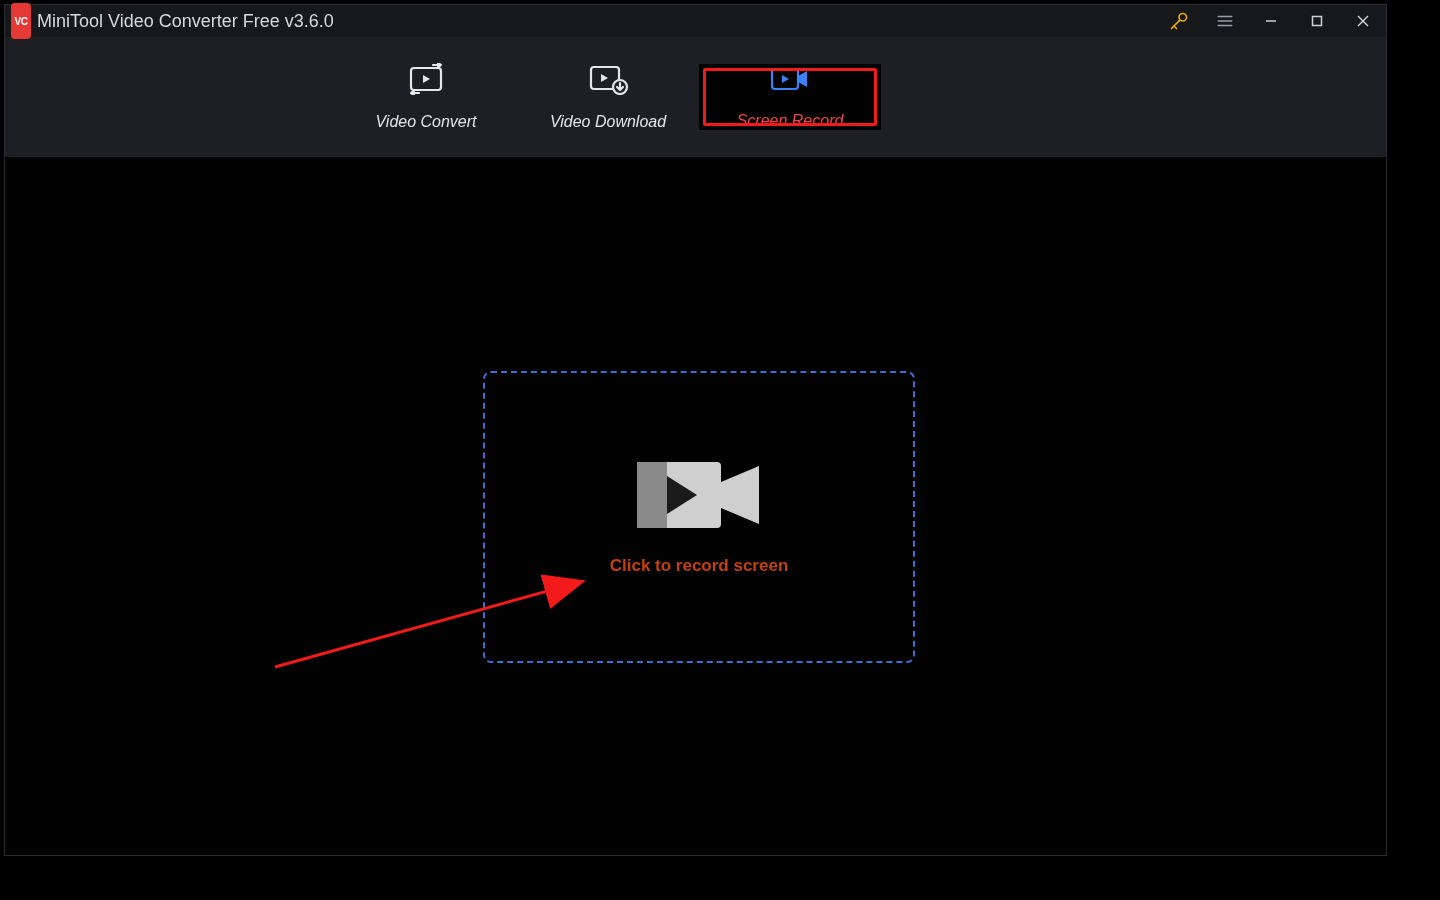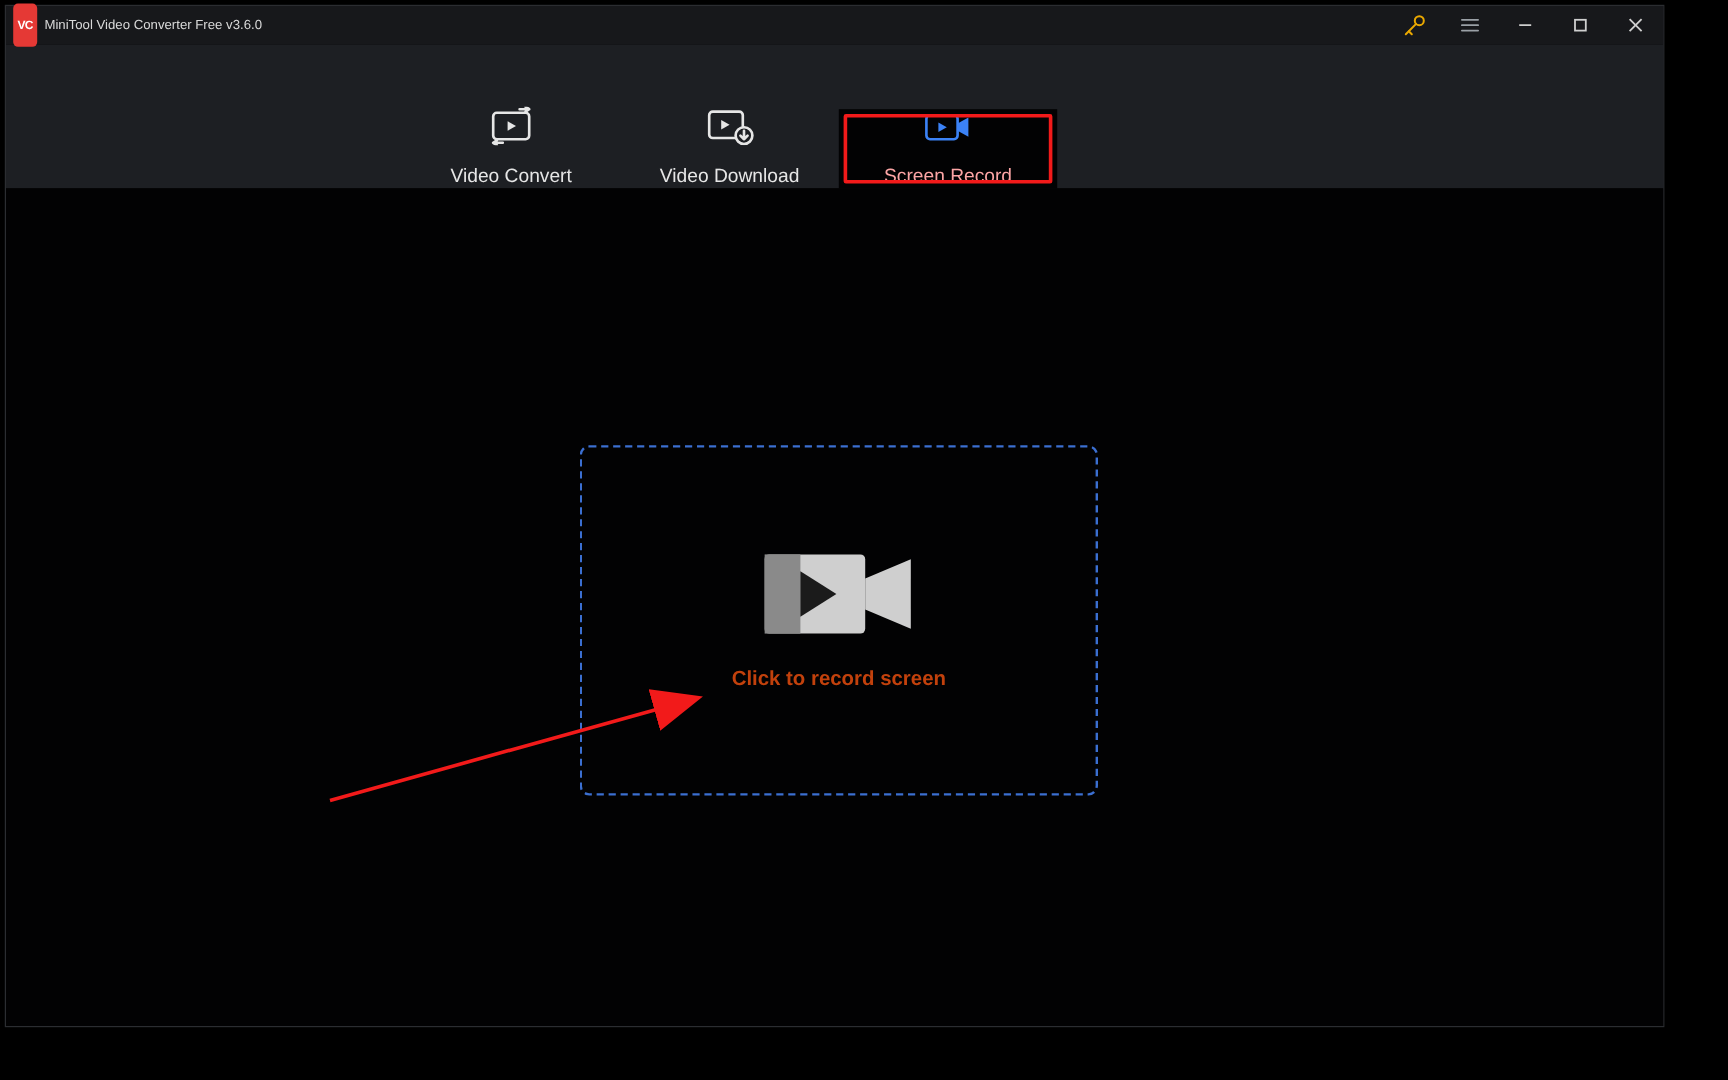--- a/index.html
+++ b/index.html
@@ -12,40 +12,41 @@
   .titlebar {
     height: 32px; display: flex; align-items: center; justify-content: space-between;
     background: #17181b; padding-left: 6px;
   }
   .titlebar-left { display: flex; align-items: center; gap: 6px; }
   .app-logo {
     width: 20px; height: 36px; background:#e53935; border-radius:4px;
     display:flex; align-items:center; justify-content:center;
     color:#fff; font-weight:800; font-size:10px; letter-spacing:-0.5px;
   }
-  .app-title { font-size: 11px; color:#d9d9d9; }
+  .app-title { font-size: 18px; color:#d9d9d9; }
   .titlebar-right { display:flex; align-items:stretch; height:100%; }
   .key-btn, .hamburger-btn, .win-btn {
     width: 46px; display:flex; align-items:center; justify-content:center;
     color:#cfcfcf; cursor:pointer;
   }
   .key-btn svg { stroke:#eaa800; }
 
   
   .tabbar {
-    height: 120px; background:#1d1f23; display:flex; align-items:flex-end;
+    height: 120px; background:#1d1f23; display:flex; align-items:center;
     padding-left: 330px;
+    font-style: italic;
   }
   .tab {
     width: 182px; display:flex; flex-direction:column; align-items:center;
     justify-content:center; gap:18px; color:#e6e6e6; cursor:pointer; position:relative;
   }
   .tab .tab-label { font-size:16px; }
   .tab-active { background:#020203; }
-  .tab-active .tab-label { color:#fca5a5; }
+  .tab-active .tab-label { color:#ef4444; }
   .tab-highlight {
     position:absolute; inset:4px; border:3px solid #f21a1a; border-radius:2px; pointer-events:none;
   }
   .tab svg { display:block; }
 
   
   .content {
     position:absolute; left:0; right:0; top:152px; bottom:0; background:#020203;
   }
   .record-box {

